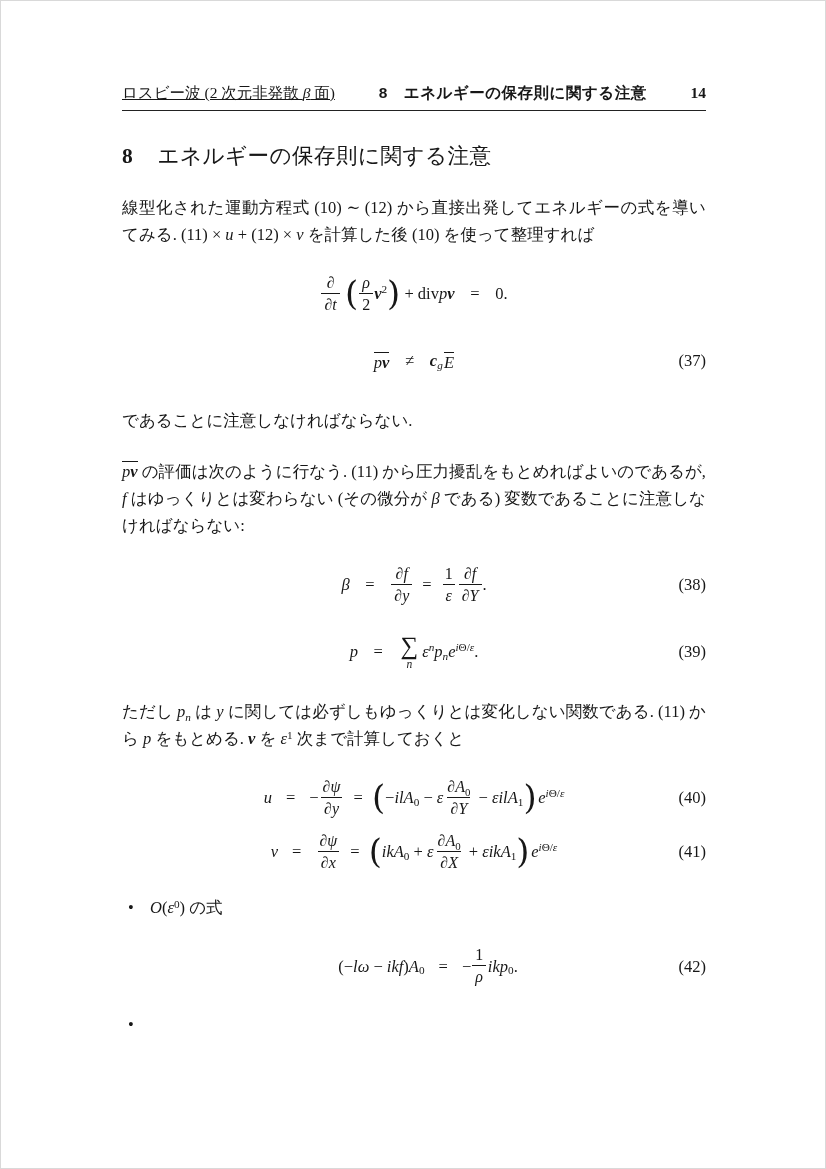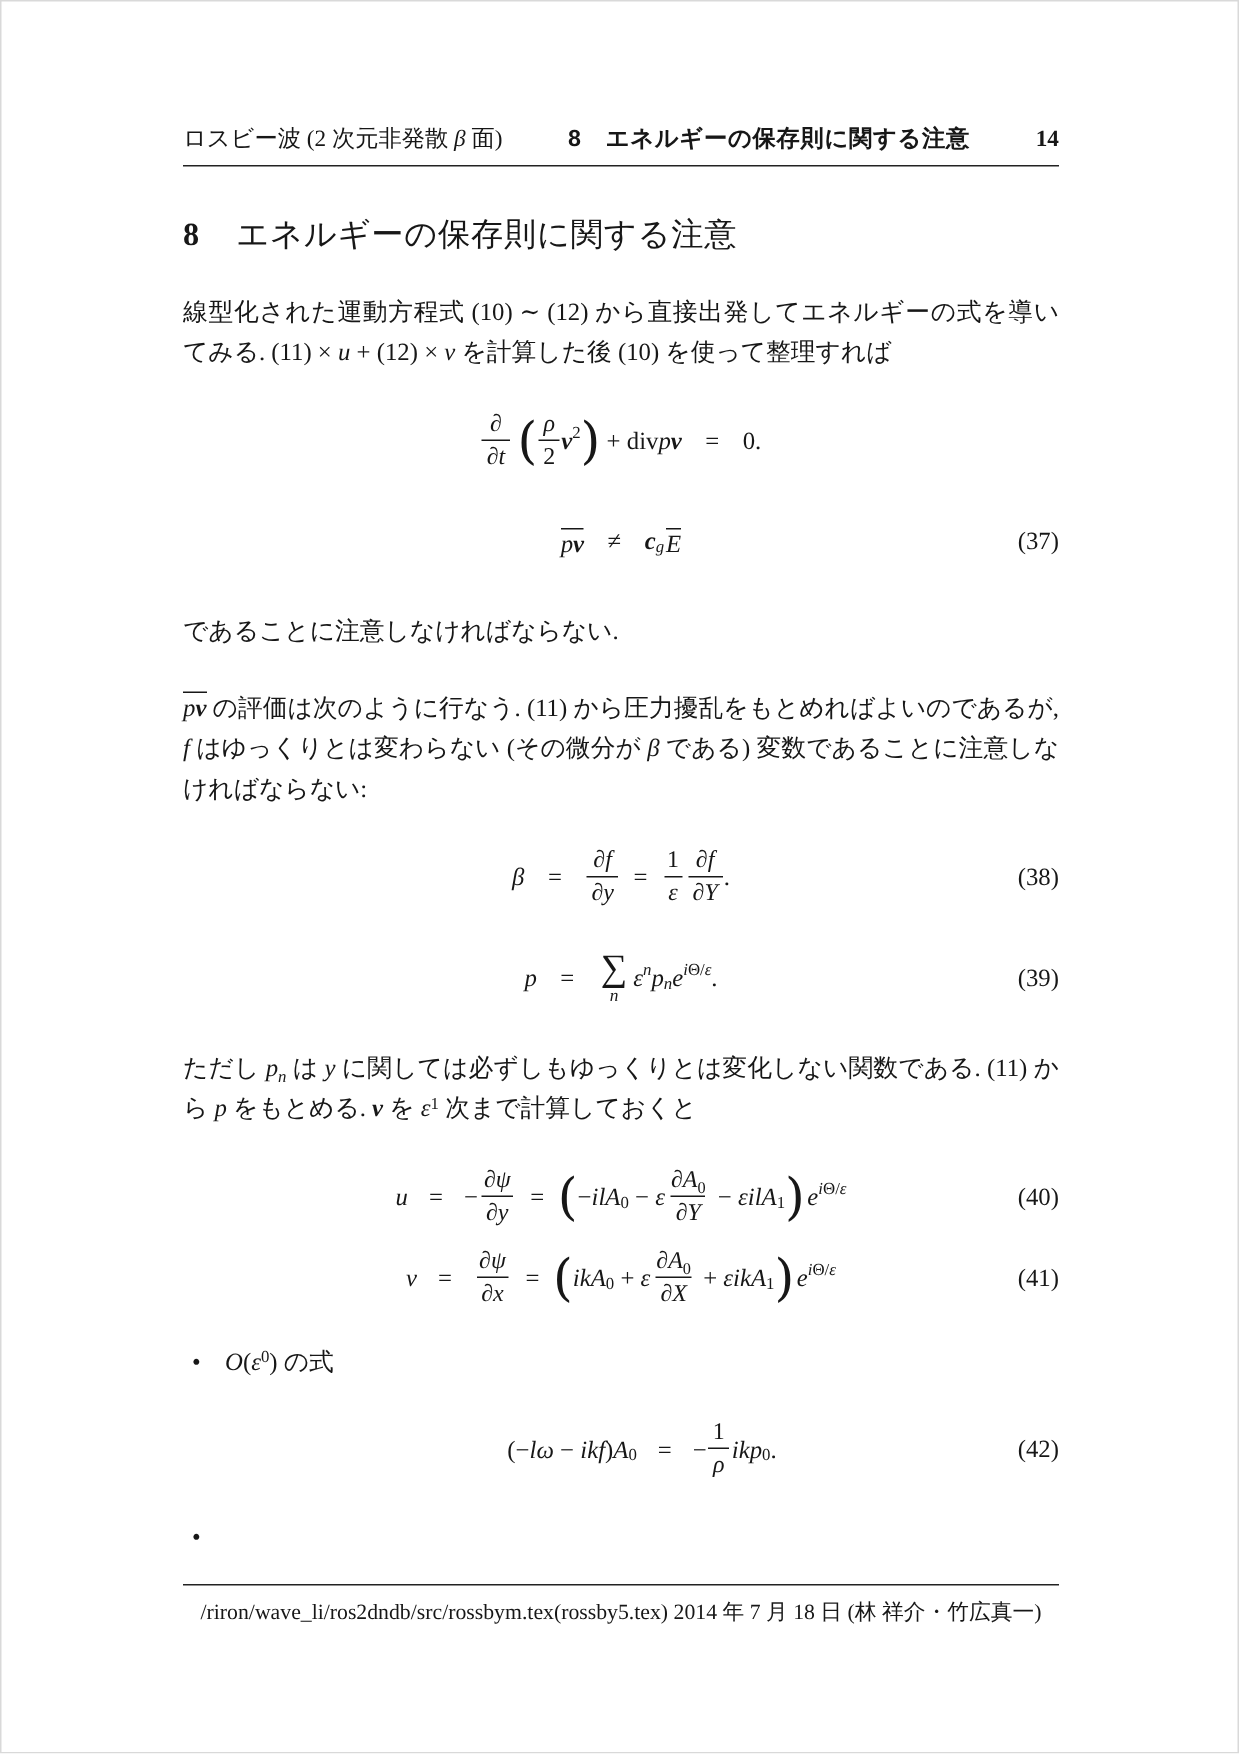--- a/index.html
+++ b/index.html
@@ -14,21 +14,21 @@
     font-size:16.5px;
     outline:1px solid #d9d9d9;
     outline-offset:-1px;
     overflow:hidden;
   }
   
   .running-head{
     display:flex;justify-content:space-between;align-items:baseline;
     font-size:15.5px;line-height:1.2;
   }
-  .rh-left{white-space:nowrap;}
+  .rh-left{white-space:nowrap;text-decoration:underline;}
   .rh-center{font-weight:bold;font-family:"Liberation Sans","DejaVu Sans",sans-serif;letter-spacing:0.5px;}
   .rh-page{font-weight:bold;}
   .head-rule{border:0;border-top:1.4px solid #222;margin:7px 0 0 0;}
   
   .section-heading{margin:33px 0 25px 0;font-size:21.5px;line-height:1.2;}
   .sec-num{font-weight:bold;margin-right:1.15em;}
   .sec-title{font-weight:normal;font-family:"Liberation Sans","DejaVu Sans",sans-serif;letter-spacing:0.5px;}
   
   p.para{margin:24px 0;line-height:27px;text-align:justify;}
   
@@ -124,18 +124,14 @@
         <span class="eqbody"><span class="rm">(−</span><span class="it">lω</span><span class="rm"> − </span><span class="it">ikf</span><span class="rm">)</span><span class="it">A</span><sub><span class="rm">0</span></sub><span style="display: inline-block; width: 0.85em;"></span><span class="rm">=</span><span style="display: inline-block; width: 0.85em;"></span><span class="rm">−</span><span class="frac"><span class="num"><span class="rm">1</span></span><span class="den"><span class="it">ρ</span></span></span><span style="display: inline-block; width: 0.04em;"></span><span class="it">ikp</span><sub><span class="rm">0</span></sub><span class="rm">.</span></span>
         <span class="eqno">(42)</span>
       </div>
     </li>
     <li class="bullet-item">
       <span class="bullet-marker">•</span>
 
     </li>
   </ul>
 
-  <div class="footer">
-    <hr class="foot-rule">
-    <div class="footer-text">/riron/wave_li/ros2dndb/src/rossbym.tex(rossby5.tex)  2014 年 7 月 18 日 (林 祥介・竹広真一)</div>
-  </div>
 
 </div>
 
 </body></html>

